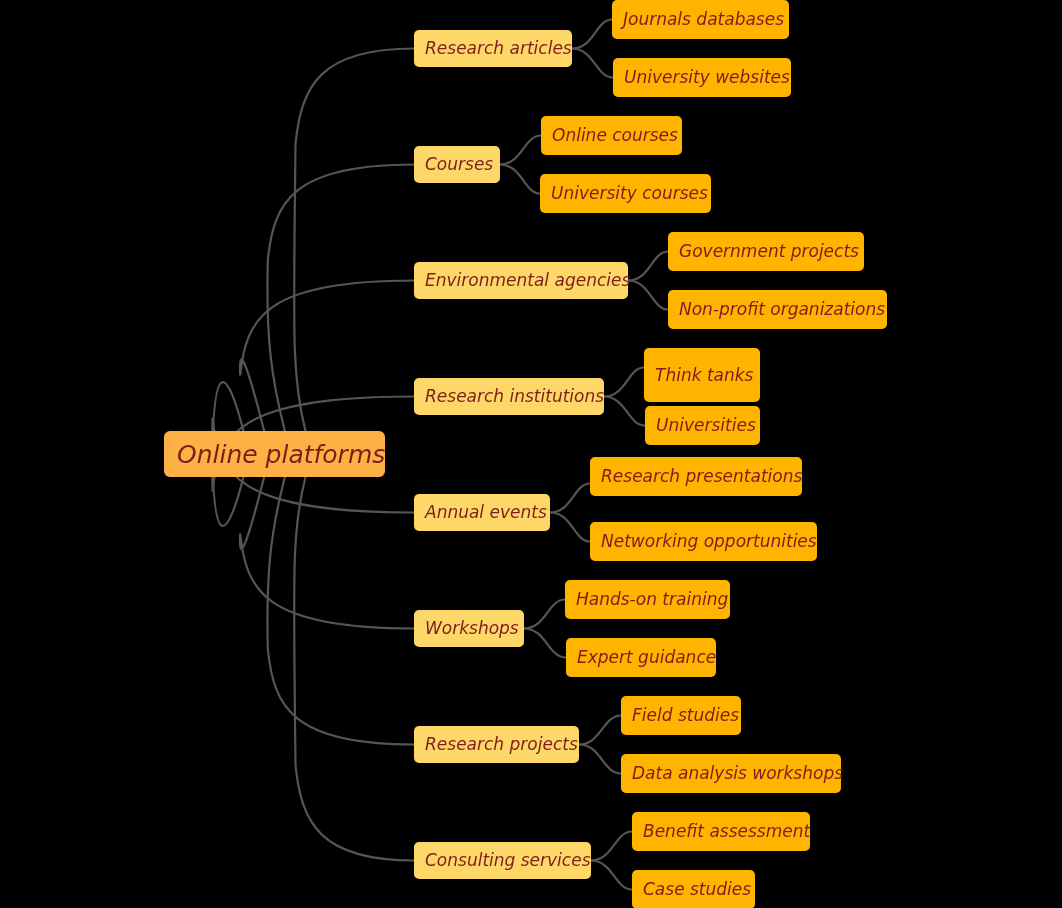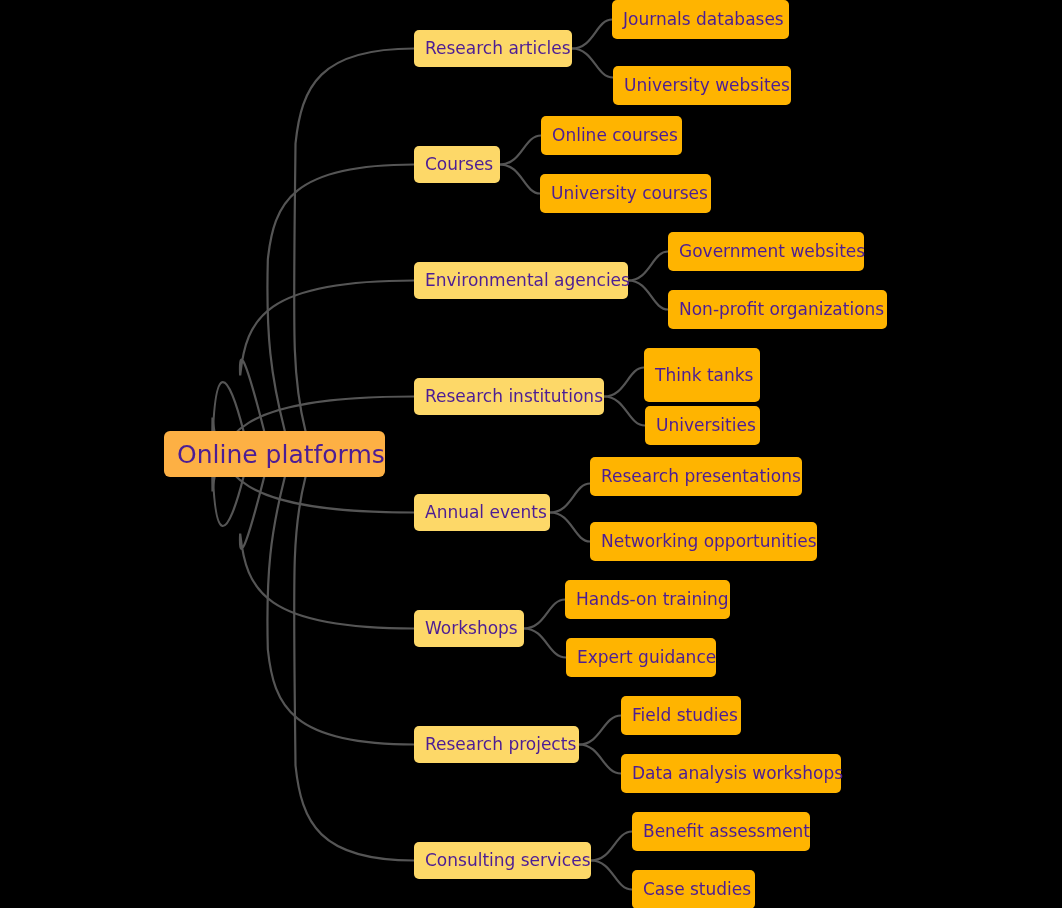--- a/index.html
+++ b/index.html
@@ -28,23 +28,24 @@
     height: 908px;
     pointer-events: none;
   }
   .node {
     position: absolute;
     box-sizing: border-box;
     display: flex;
     align-items: center;
     justify-content: flex-start;
     border-radius: 5px;
-    color: #4c1d95;
+    color: #7f1d1d;
     white-space: nowrap;
     line-height: 1;
+    font-style: italic;
   }
   .node-label {
     display: block;
     white-space: nowrap;
   }
   .node-root {
     background: #FDB044;
     font-size: 25px;
     padding: 8px 13px;
     border-radius: 6px;
@@ -93,37 +94,37 @@
   <div id="nodes">
       <div class="node node-root" style="left: 164px; top: 431px; width: 221px; height: 46px;">
         <span class="node-label">Online platforms</span>
       </div>
       <div class="node node-l1" style="left: 414px; top: 30px; width: 158px; height: 37px;">
         <span class="node-label">Research articles</span>
       </div>
       <div class="node node-l2" style="left: 612px; top: 0px; width: 177px; height: 39px;">
         <span class="node-label">Journals databases</span>
       </div>
-      <div class="node node-l2" style="left: 613px; top: 58px; width: 178px; height: 39px; margin-top: 8px;">
+      <div class="node node-l2" style="left: 613px; top: 58px; width: 178px; height: 39px;">
         <span class="node-label">University websites</span>
       </div>
       <div class="node node-l1" style="left: 414px; top: 146px; width: 86px; height: 37px;">
         <span class="node-label">Courses</span>
       </div>
       <div class="node node-l2" style="left: 541px; top: 116px; width: 141px; height: 39px;">
         <span class="node-label">Online courses</span>
       </div>
       <div class="node node-l2" style="left: 540px; top: 174px; width: 171px; height: 39px;">
         <span class="node-label">University courses</span>
       </div>
       <div class="node node-l1" style="left: 414px; top: 262px; width: 214px; height: 37px;">
         <span class="node-label">Environmental agencies</span>
       </div>
       <div class="node node-l2" style="left: 668px; top: 232px; width: 196px; height: 39px;">
-        <span class="node-label">Government websites</span>
+        <span class="node-label">Government projects</span>
       </div>
       <div class="node node-l2" style="left: 668px; top: 290px; width: 219px; height: 39px;">
         <span class="node-label">Non-profit organizations</span>
       </div>
       <div class="node node-l1" style="left: 414px; top: 378px; width: 190px; height: 37px;">
         <span class="node-label">Research institutions</span>
       </div>
       <div class="node node-l2" style="left: 644px; top: 348px; width: 116px; height: 54px;">
         <span class="node-label">Think tanks</span>
       </div>

